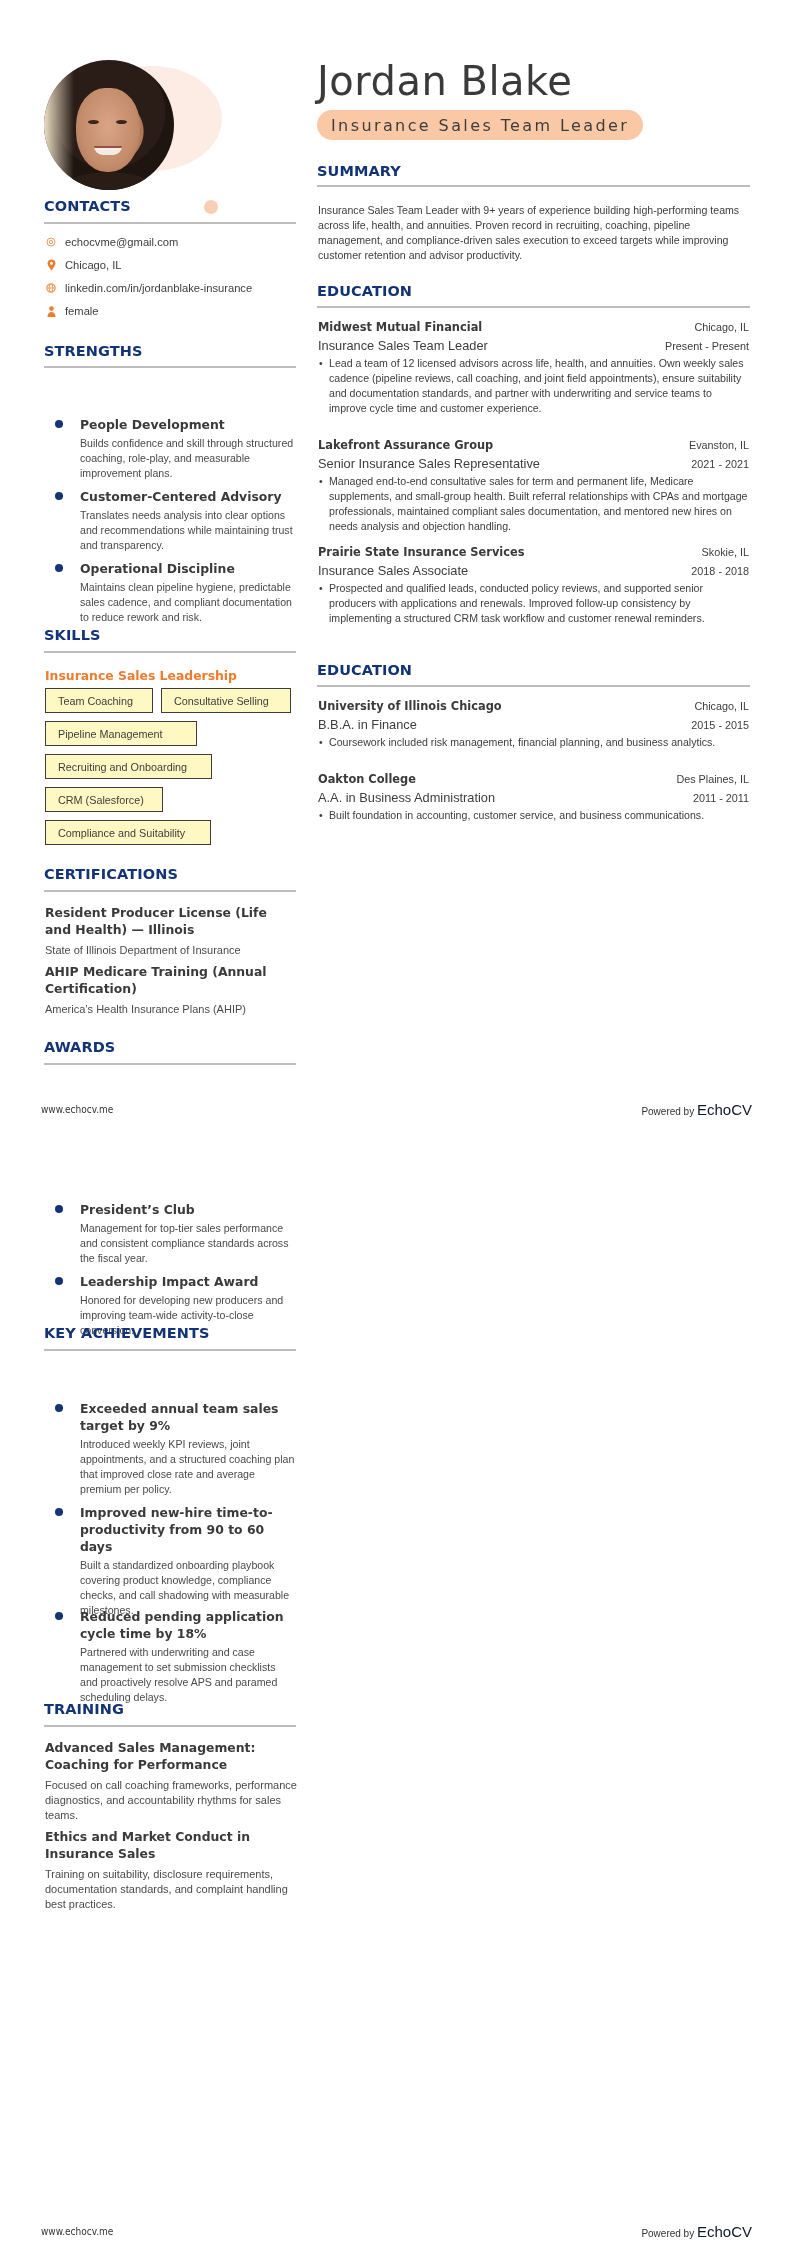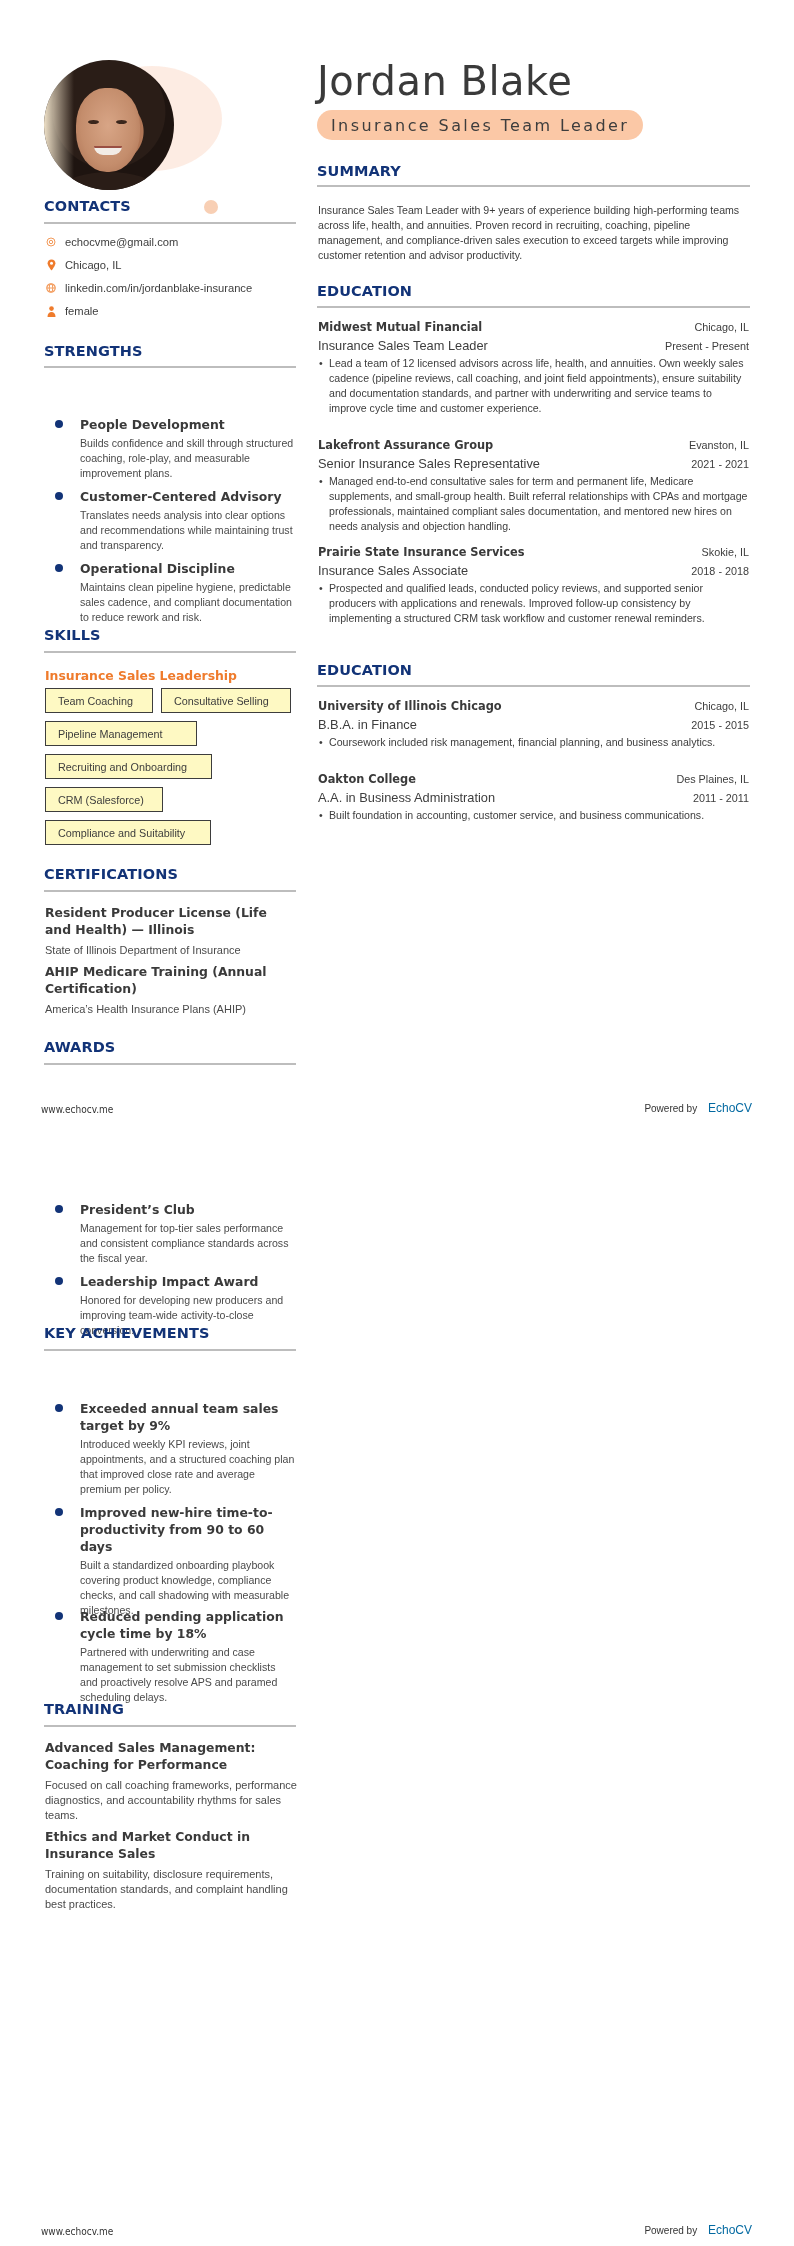--- a/index.html
+++ b/index.html
@@ -86,21 +86,21 @@
   .entry .loc { font-size: 10.8px; color: #3d3d3d; }
   .entry .role { font-size: 12.8px; color: #3d3d3d; margin-top: 4px; }
   .entry .dates { font-size: 10.8px; color: #3d3d3d; }
   .entry ul { list-style: none; margin-top: 3px; }
   .entry li { position: relative; padding-left: 11px; font-size: 10.6px; line-height: 15px; color: #3d3d3d; }
   .entry li::before { content: "•"; position: absolute; left: 1px; top: 0; }
 
   
   .footer-left { position: absolute; left: 41px; font-size: 10px; color: #333; font-family: "DejaVu Sans Condensed", "DejaVu Sans", sans-serif; }
   .footer-right { position: absolute; right: 42px; font-size: 10px; color: #333; }
-  .footer-right .brand { font-size: 12px; color: #0369a1; margin-left: 8px; }
+  .footer-right .brand { font-size: 15px; color: #0f172a; }
 </style>
 </head>
 <body>
 
 <div class="page page1">
 
   <div class="photo-wrap">
     <div class="photo-blob"></div>
     <div class="photo-blob2"></div>
     <div class="photo">

